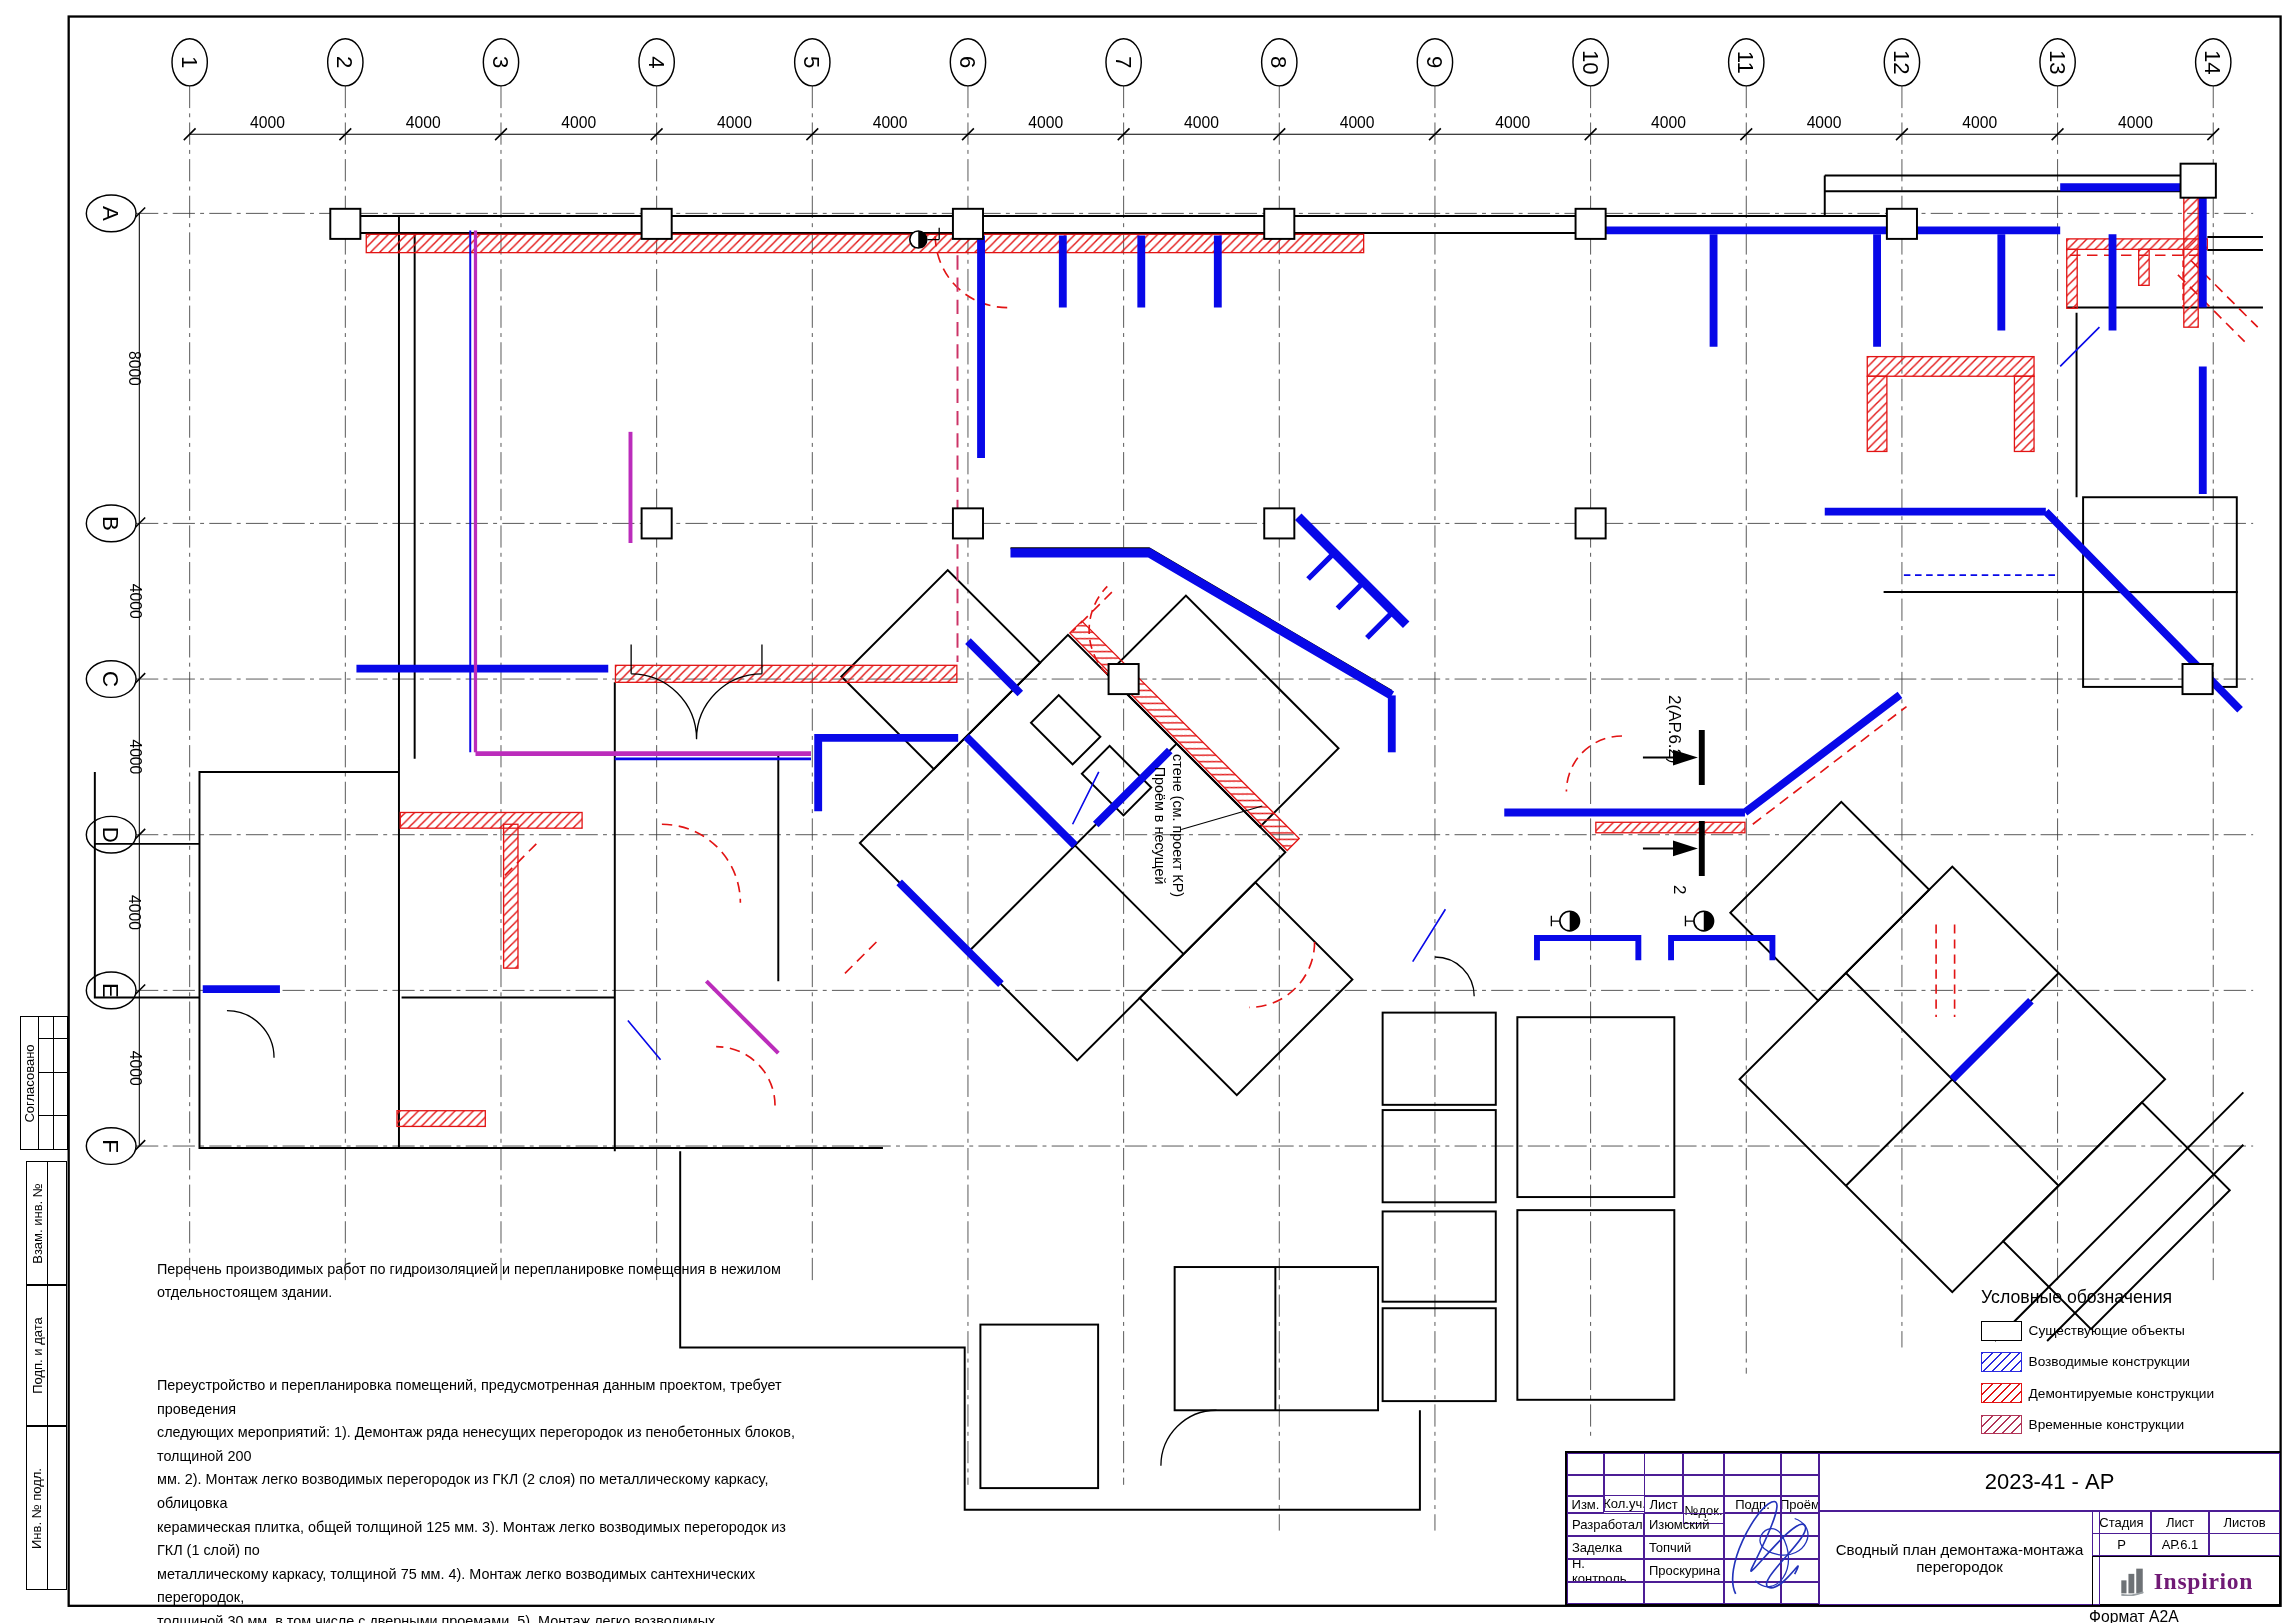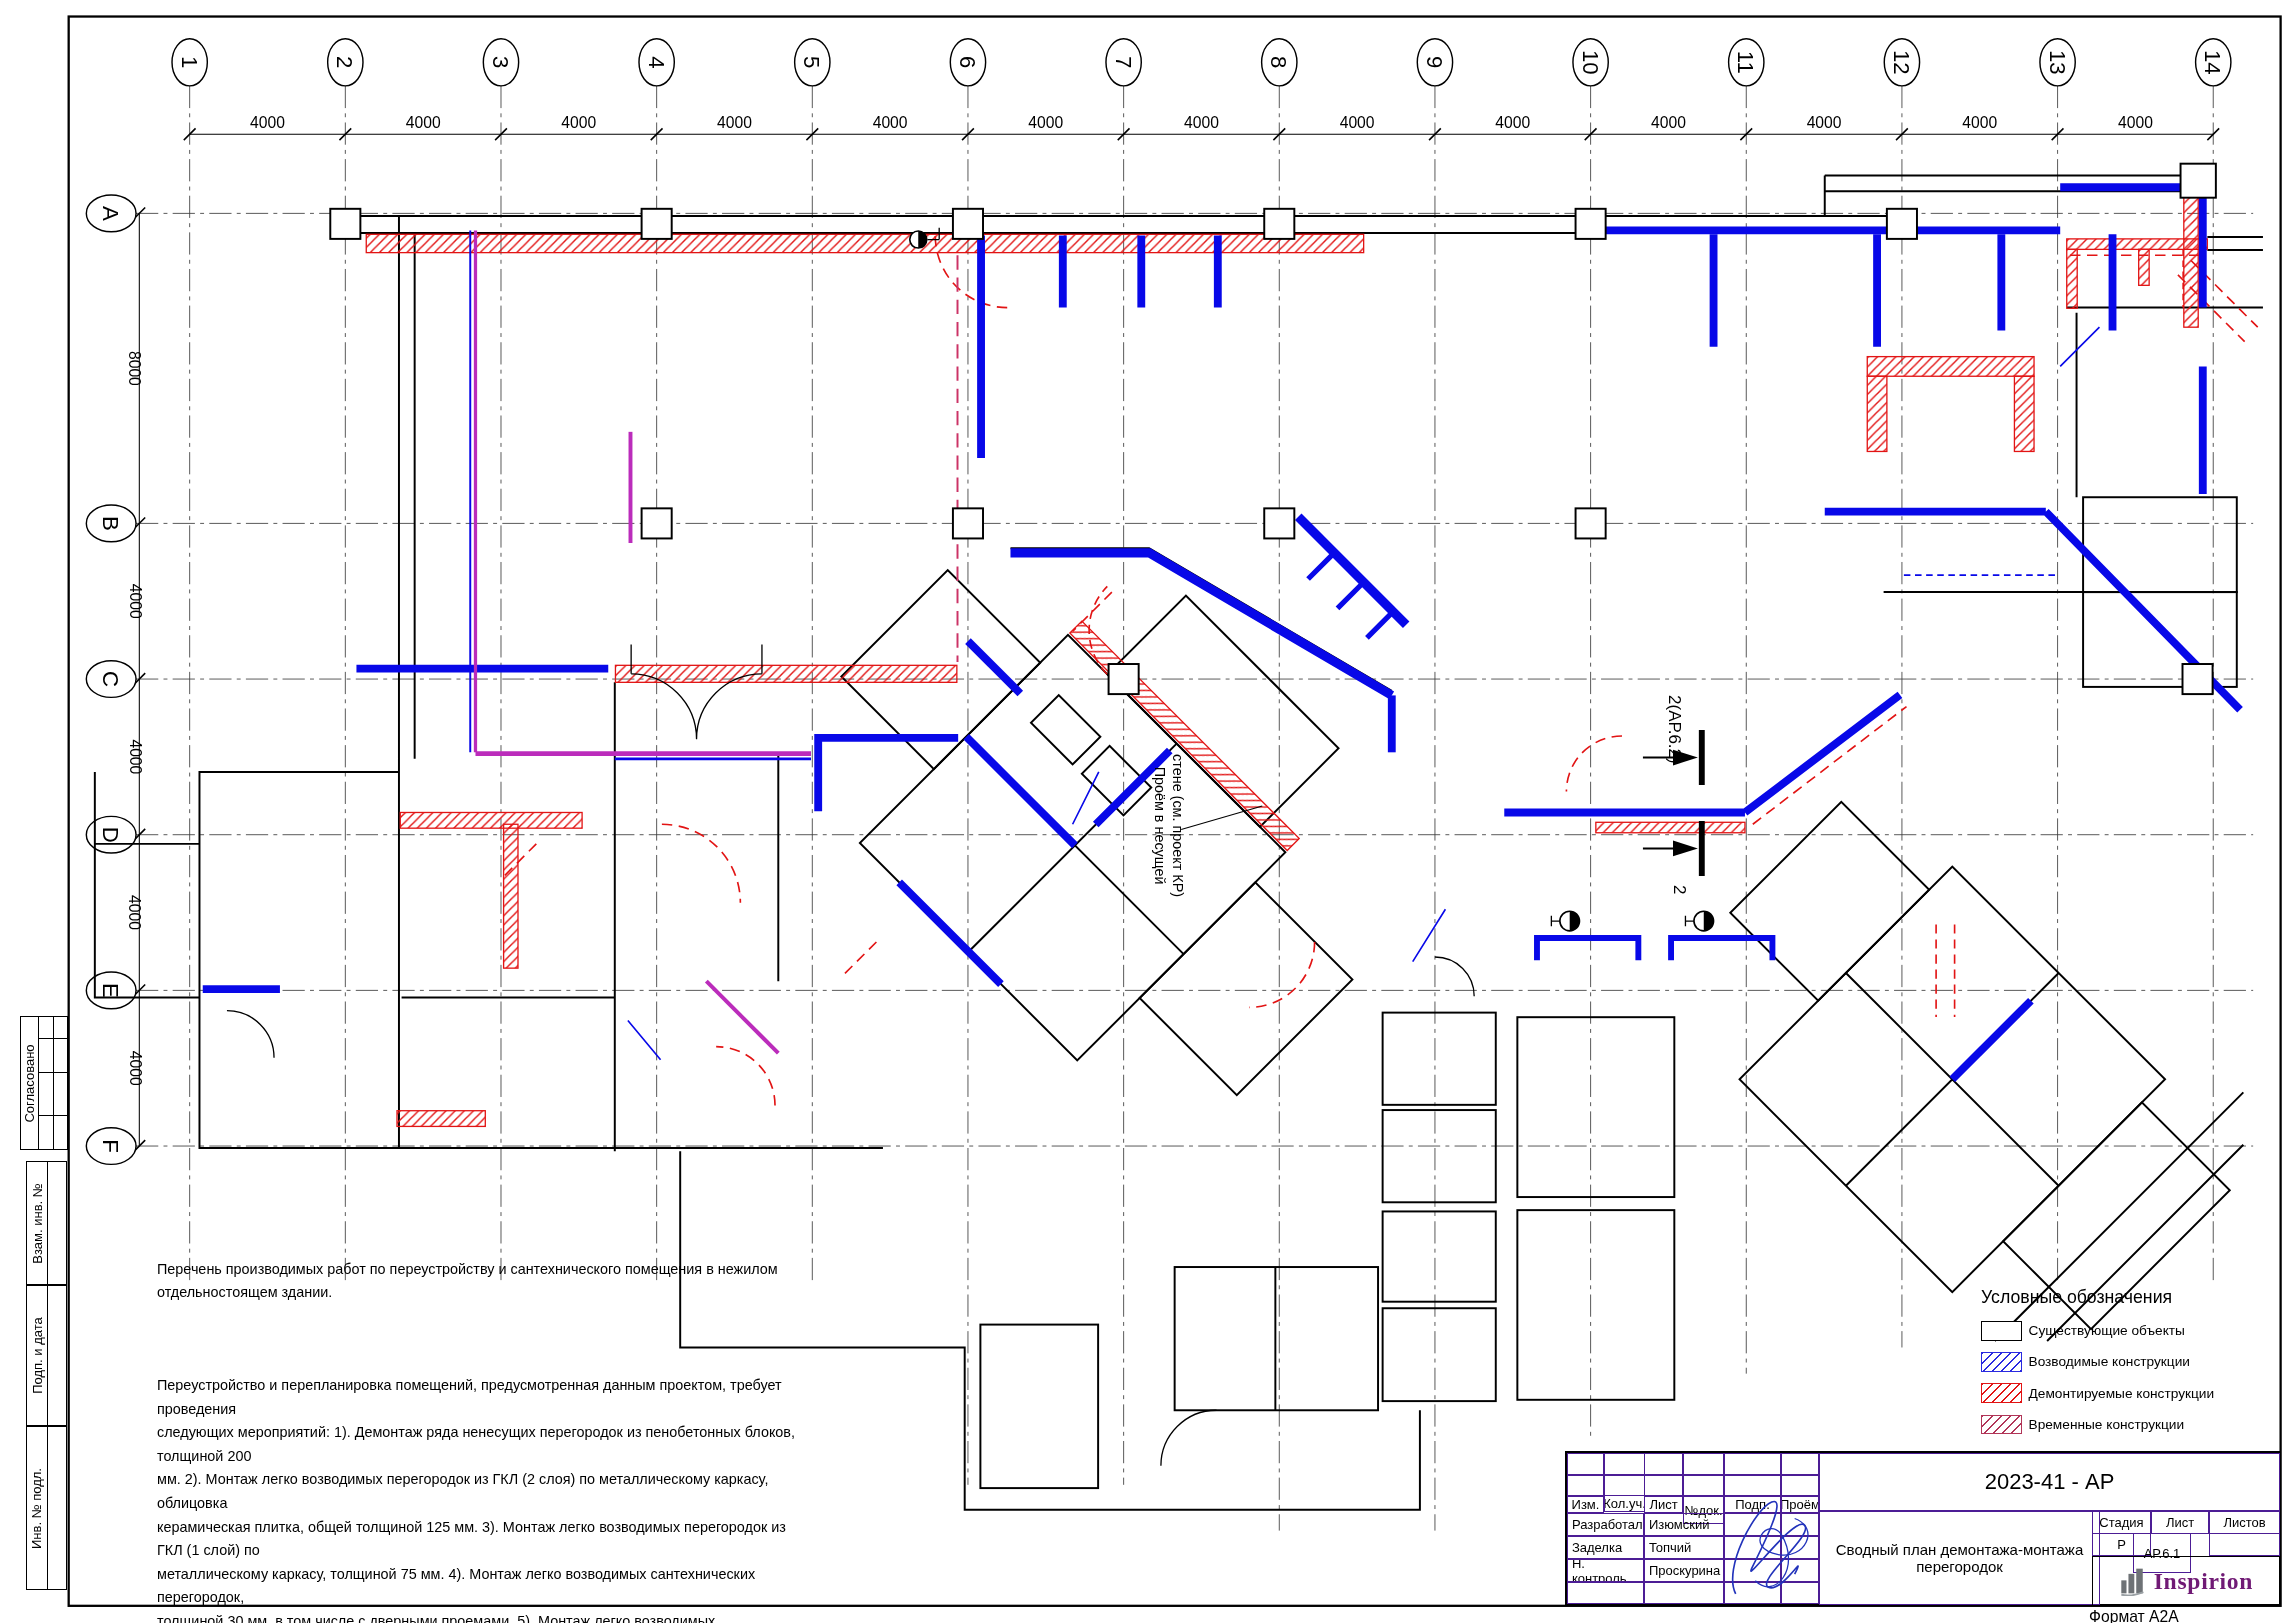--- a/index.html
+++ b/index.html
@@ -349,21 +349,21 @@
   </g>
 
   <g>
     <text class="ann" x="1766" y="1262" text-anchor="middle" transform="rotate(90 1766 1262)">Проём в несущей</text>
     <text class="ann" x="1794" y="1262" text-anchor="middle" transform="rotate(90 1794 1262)">стене (см. проект КР)</text>
     <path d="M1806,1268 L1930,1232" stroke="#000" stroke-width="1.6" fill="none"></path>
   </g>
 </svg>
 
 <div class="abs" id="notes">
-  <div>Перечень производимых работ по переустройству и сантехнического помещения в нежилом
+  <div>Перечень производимых работ по гидроизоляцией и перепланировке помещения в нежилом
 отдельностоящем здании.</div>
   <div class="gap"></div>
   <div>Переустройство и перепланировка помещений, предусмотренная данным проектом, требует проведения
 следующих мероприятий: 1). Демонтаж ряда ненесущих перегородок из пенобетонных блоков, толщиной 200
 мм. 2). Монтаж легко возводимых перегородок из ГКЛ (2 слоя) по металлическому каркасу, облицовка
 керамическая плитка, общей толщиной 125 мм. 3). Монтаж легко возводимых перегородок из ГКЛ (1 слой) по
 металлическому каркасу, толщиной 75 мм. 4). Монтаж легко возводимых сантехнических перегородок,
 толщиной 30 мм, в том числе с дверными проемами. 5). Монтаж легко возводимых перегородок из
 газобетонных блоков со слоем штукатурки, общей толщиной 50-300 мм в том числе с дверными проемами. 6).
 Заделка дверных проемов во внутренней стене и перегородках с сохранением существующих перемычек. 7).
@@ -433,21 +433,21 @@
   <div class="cell" style="left:77px;top:129px;width:80px;height:22px"></div>
   <div class="cell" style="left:157px;top:129px;width:57px;height:22px"></div>
   <div class="cell" style="left:214px;top:129px;width:38px;height:22px"></div>
 
   <div class="cell" id="tb-doc" style="left:252px;top:0;width:461px;height:58px">2023-41 - АР</div>
   <div class="cell" id="tb-title" style="left:252px;top:58px;width:281px;height:94px">Сводный план демонтажа-монтажа перегородок</div>
   <div class="cell" style="left:525px;top:58px;width:59px;height:23px">Стадия</div>
   <div class="cell" style="left:584px;top:58px;width:58px;height:23px">Лист</div>
   <div class="cell" style="left:642px;top:58px;width:71px;height:23px">Листов</div>
   <div class="cell" style="left:525px;top:80px;width:59px;height:23px">Р</div>
-  <div class="cell" style="left:566px;top:80px;width:58px;height:40px">АР.6.1</div>
+  <div class="cell" style="left:584px;top:80px;width:58px;height:23px">АР.6.1</div>
   <div class="cell" style="left:642px;top:80px;width:71px;height:23px"></div>
   <div class="abs" id="tb-logo" style="left:525px;top:103px;width:187px;height:48px">
     <svg width="26" height="30" viewBox="0 0 40 46">
       <rect x="2" y="22" width="8" height="20" fill="#6e7276"></rect>
       <rect x="13" y="12" width="9" height="30" fill="#6e7276"></rect>
       <rect x="25" y="4" width="10" height="38" fill="#6e7276"></rect>
       <path d="M2,44 Q16,48 36,40" stroke="#9aa0a4" stroke-width="3" fill="none"></path>
     </svg>
     <span class="word">Inspirion</span>
   </div>

